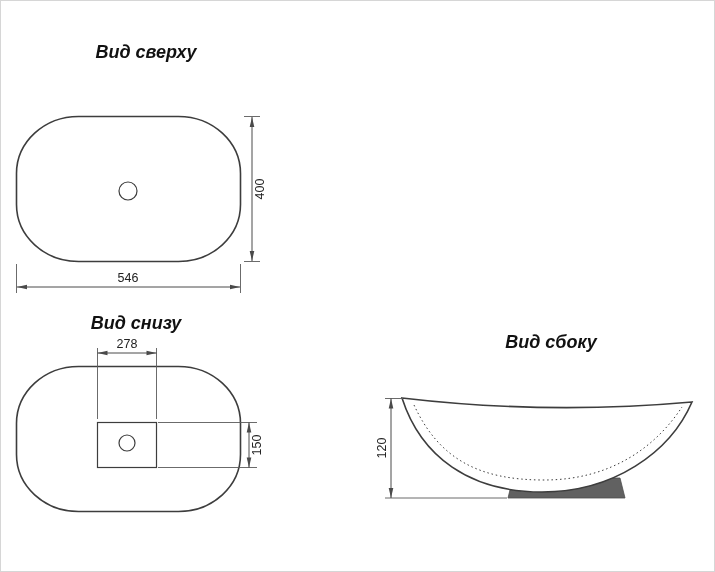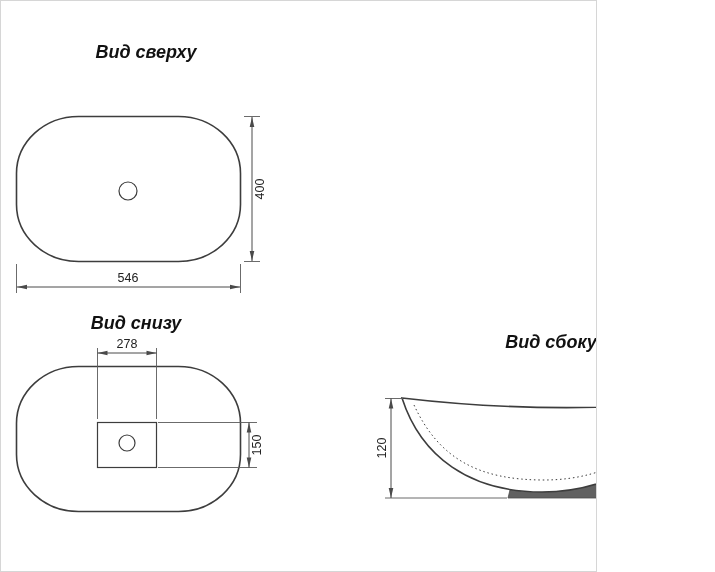--- a/index.html
+++ b/index.html
@@ -2,21 +2,21 @@
 <html><head>
 <meta charset="utf-8">
 <style>
   html, body {
     margin: 0;
     padding: 0;
     background: #ffffff;
   }
   .canvas {
     position: relative;
-    width: 597px;
+    width: 715px;
     height: 572px;
     background: #ffffff;
     border: 1px solid #d6d6d6;
     box-sizing: border-box;
     overflow: hidden;
   }
   svg text {
     font-family: "Liberation Sans", sans-serif;
   }
   .view-title {

